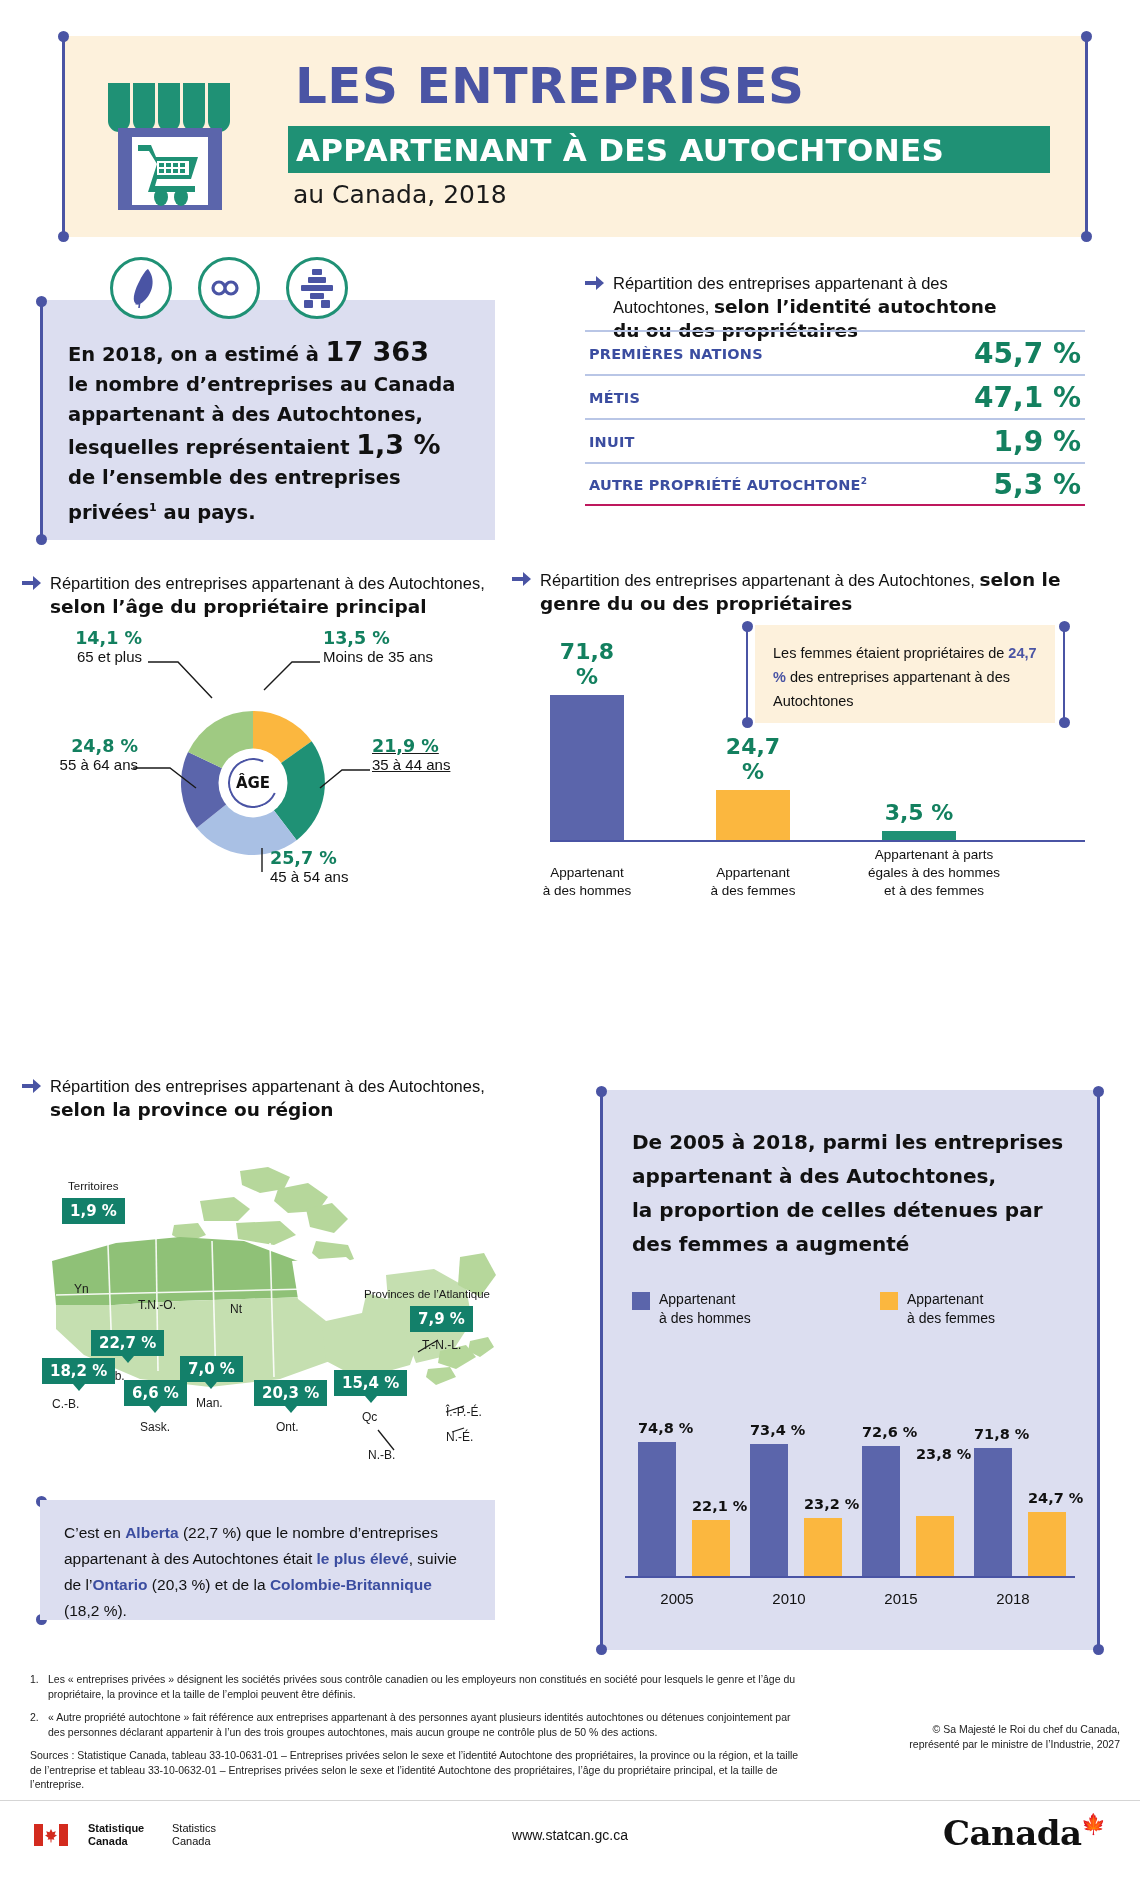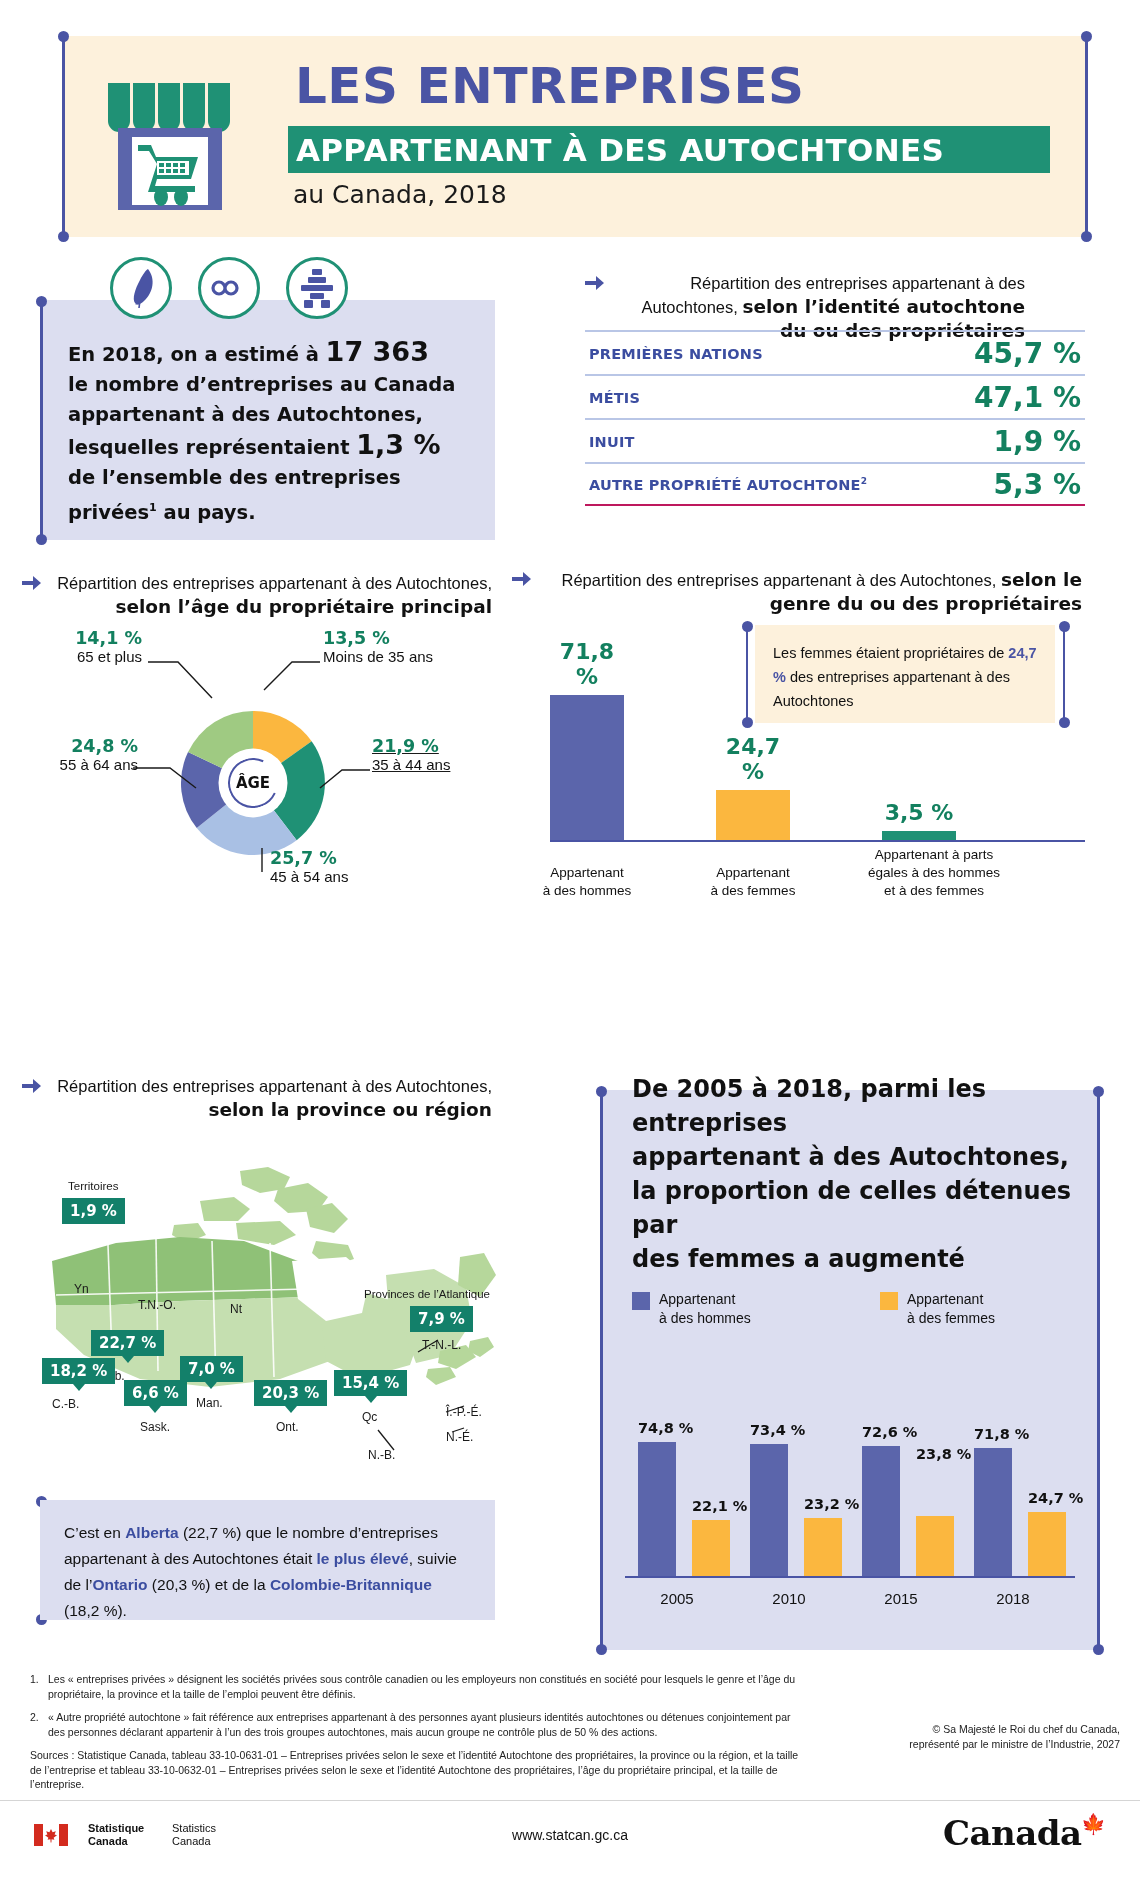--- a/index.html
+++ b/index.html
@@ -60,21 +60,21 @@
     position: absolute; width: 62px; height: 62px; border-radius: 50%;
     border: 3px solid #1f9175; background: #fff;
     display: flex; align-items: center; justify-content: center;
   }
 
   
   .sec-head { position: absolute; font-family: "Liberation Sans", sans-serif; }
   .sec-head .arrow {
     position: absolute; left: 0; top: 3px; width: 20px; height: 16px;
   }
-  .sec-head .txt { display: block; margin-left: 28px; font-size: 16.5px; line-height: 23px; color: #111; text-align: right; }
+  .sec-head .txt { display: block; margin-left: 28px; font-size: 16.5px; line-height: 23px; color: #111; }
   .sec-head .txt b { font-size: 18.5px; font-weight: bold; font-family: "DejaVu Sans", sans-serif; }
 
   
   #identity-block { position: absolute; left: 585px; top: 330px; width: 500px; }
   .id-row {
     display: flex; align-items: center; justify-content: space-between;
     border-top: 2px solid #b9c6e6; height: 44px; padding: 0 4px;
   }
   .id-row:last-child { border-bottom: 2px solid #be185d; }
   .id-label { font-size: 14.5px; font-weight: bold; color: #3b4da0; letter-spacing: 0.2px;
@@ -146,22 +146,22 @@
   #ab-note-rule { position: absolute; left: 40px; top: 1500px; width: 3px; height: 120px; background: #4a54a4; }
 
   
   #trend-panel {
     position: absolute; left: 600px; top: 1090px; width: 500px; height: 560px;
     background: #dcdef0;
   }
   #trend-rule-l { position: absolute; left: 600px; top: 1090px; width: 3px; height: 560px; background: #4a54a4; }
   #trend-rule-r { position: absolute; left: 1097px; top: 1090px; width: 3px; height: 560px; background: #4a54a4; }
   #trend-title {
-    position: absolute; left: 632px; top: 1072px; width: 440px;
-    font-size: 24px; line-height: 34px; font-weight: bold; color: #111;
+    position: absolute; left: 632px; top: 1125px; width: 440px;
+    font-size: 20px; line-height: 34px; font-weight: bold; color: #111;
     font-family: "DejaVu Sans", sans-serif;
   }
   .legend-item { position: absolute; display: flex; align-items: flex-start; }
   .legend-sw { width: 18px; height: 18px; margin-right: 9px; margin-top: 2px; }
   .legend-tx { font-size: 14px; line-height: 19px; color: #111; }
   .tbar { position: absolute; bottom: 0; width: 38px; }
   .tval { position: absolute; font-size: 14.5px; font-weight: bold; color: #111;
     font-family: "DejaVu Sans", sans-serif; white-space: nowrap; }
   #trend-axis { position: absolute; left: 625px; top: 1576px; width: 450px; height: 2px; background: #4a54a4; }
   .tyear { position: absolute; font-size: 15px; color: #111; text-align: center; width: 80px; }

